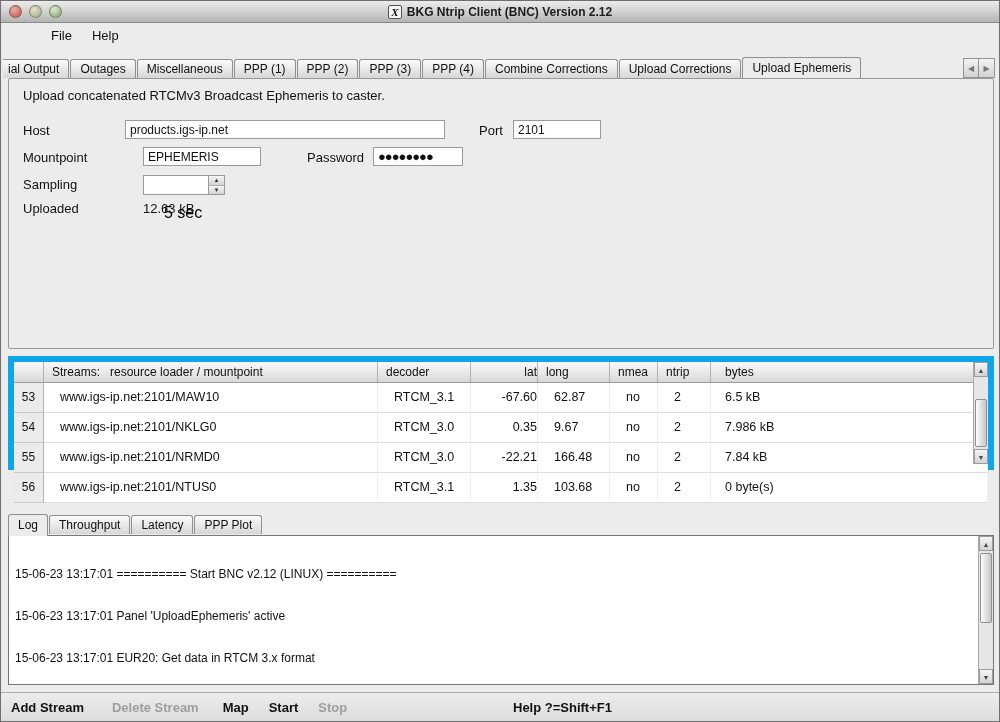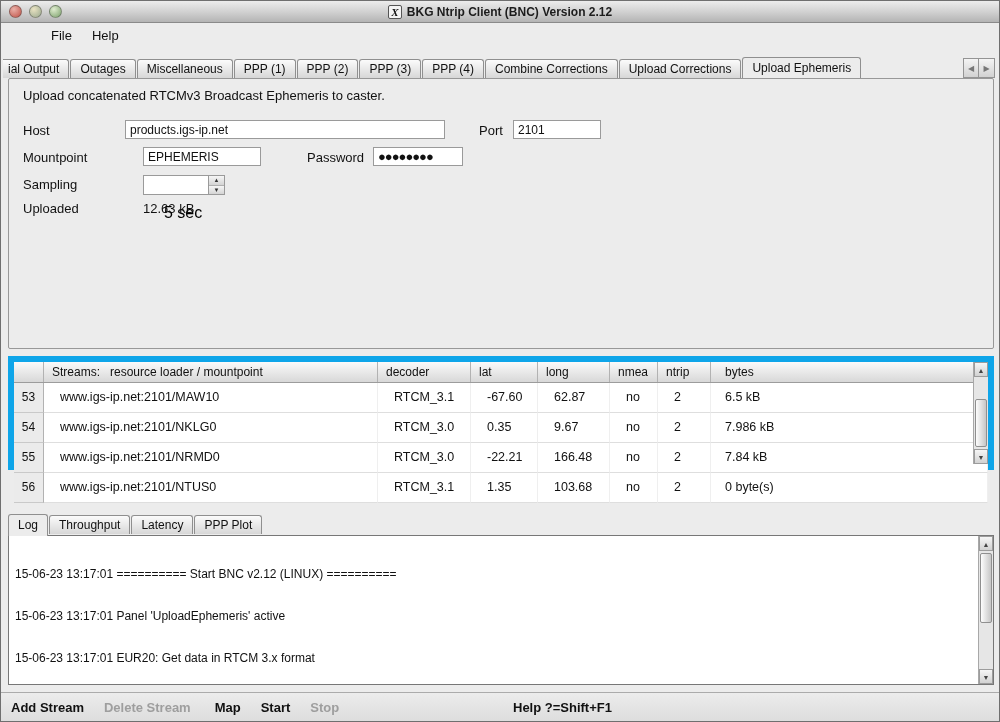--- a/index.html
+++ b/index.html
@@ -60,21 +60,21 @@
     background:#737373; border:6px solid #0ea5e9; }
   .thead { display:flex; height:21px; background:linear-gradient(#fafafa,#d8d8d8);
     border-bottom:1px solid #9c9c9c; font-size:12px; color:#111; }
   .th { line-height:20px; padding-left:8px; border-right:1px solid #b2b2b2; white-space:pre; overflow:hidden; }
   .corner { width:30px; background:linear-gradient(#fafafa,#d8d8d8); border-right:1px solid #b2b2b2; }
   .trow { display:flex; height:30px; background:#fff; }
   .td { line-height:29px; padding-left:16px; font-size:12.5px; color:#111;
     border-bottom:1px solid #dedede; border-right:1px solid #efefef; white-space:nowrap; overflow:hidden; }
   .td.num { width:30px; padding:0; text-align:center; background:#ebebeb;
     border-right:1px solid #b2b2b2; border-bottom:1px solid #c9c9c9; font-size:12px; }
-  .c-stream { width:334px; } .c-dec { width:93px; } .c-lat { width:67px; } .c-long { width:72px; }
+  .c-stream { width:334px; } .c-dec { width:93px; } .c-lat { width:67px;text-align:right; } .c-long { width:72px; }
   .c-nmea { width:48px; } .c-ntrip { width:53px; } .c-bytes { flex:1; padding-left:14px; }
 
   
   .vscroll { position:absolute; top:0; right:0; bottom:0; width:15px; background:#e6e6e6;
     border-left:1px solid #a8a8a8; }
   .sb-btn { position:absolute; left:0; right:0; height:15px; font-size:7px; line-height:15px;
     text-align:center; color:#444; background:linear-gradient(#f6f6f6,#d2d2d2); border:1px solid #9c9c9c; }
   .sb-btn.up { top:0; } .sb-btn.down { bottom:0; }
   .sb-thumb { position:absolute; left:1px; right:1px; border:1px solid #8f8f8f; border-radius:2px;
     background:linear-gradient(90deg,#fdfdfd,#c6c6c6); }
@@ -242,20 +242,20 @@
     </div>
     <div class="vscroll">
       <span class="sb-btn up">▲</span>
       <span class="sb-thumb" style="top:17px; height:70px;"></span>
       <span class="sb-btn down">▼</span>
     </div>
   </div>
 
   <div class="statusbar">
     <span class="sb-item" style="margin-left:4px;">Add Stream</span>
-    <span class="sb-item disabled" style="margin-left:8px;">Delete Stream</span>
+    <span class="sb-item disabled" style="margin-left:16px;">Delete Stream</span>
     <span class="sb-item" style="margin-left:12px;">Map</span>
     <span class="sb-item" style="margin-left:8px;">Start</span>
     <span class="sb-item disabled" style="margin-left:8px;">Stop</span>
     <span class="help-label">Help ?=Shift+F1</span>
   </div>
 
 </div>
 
 </body></html>

